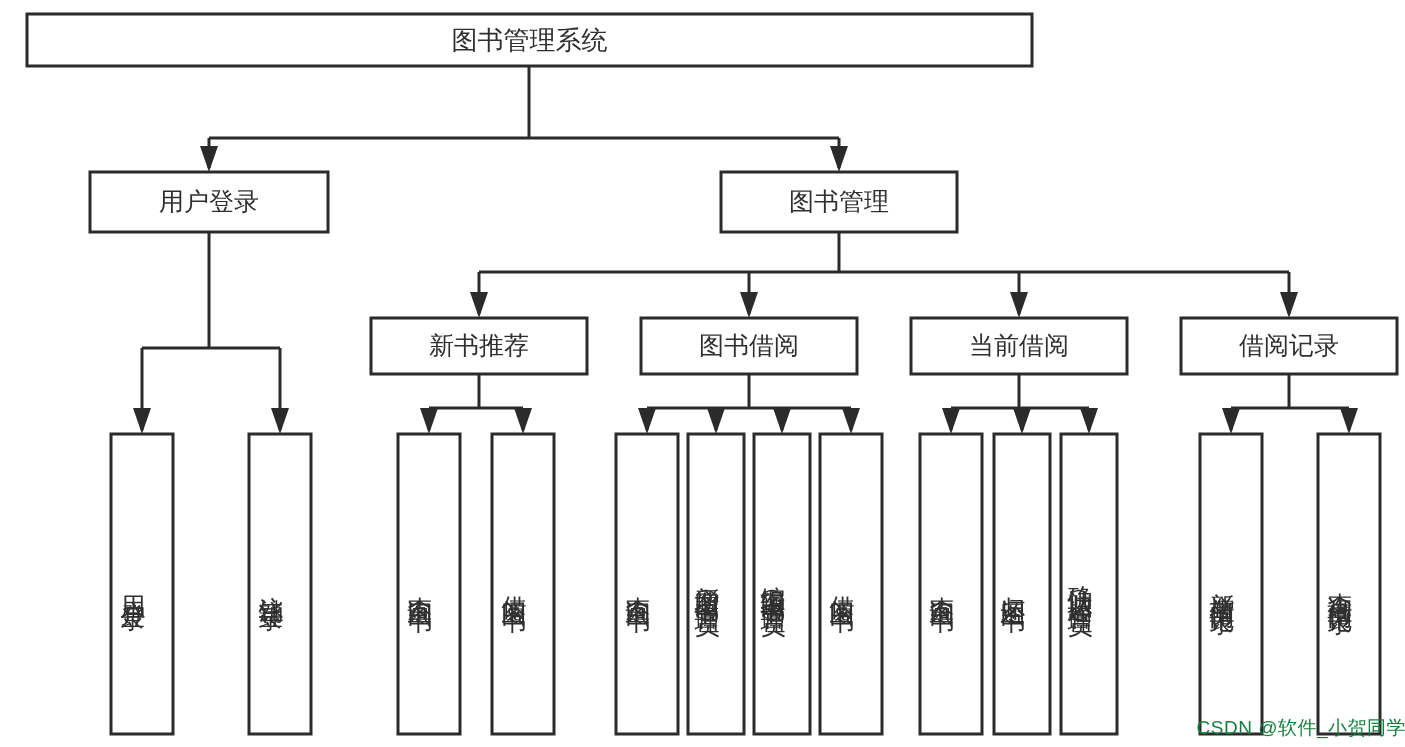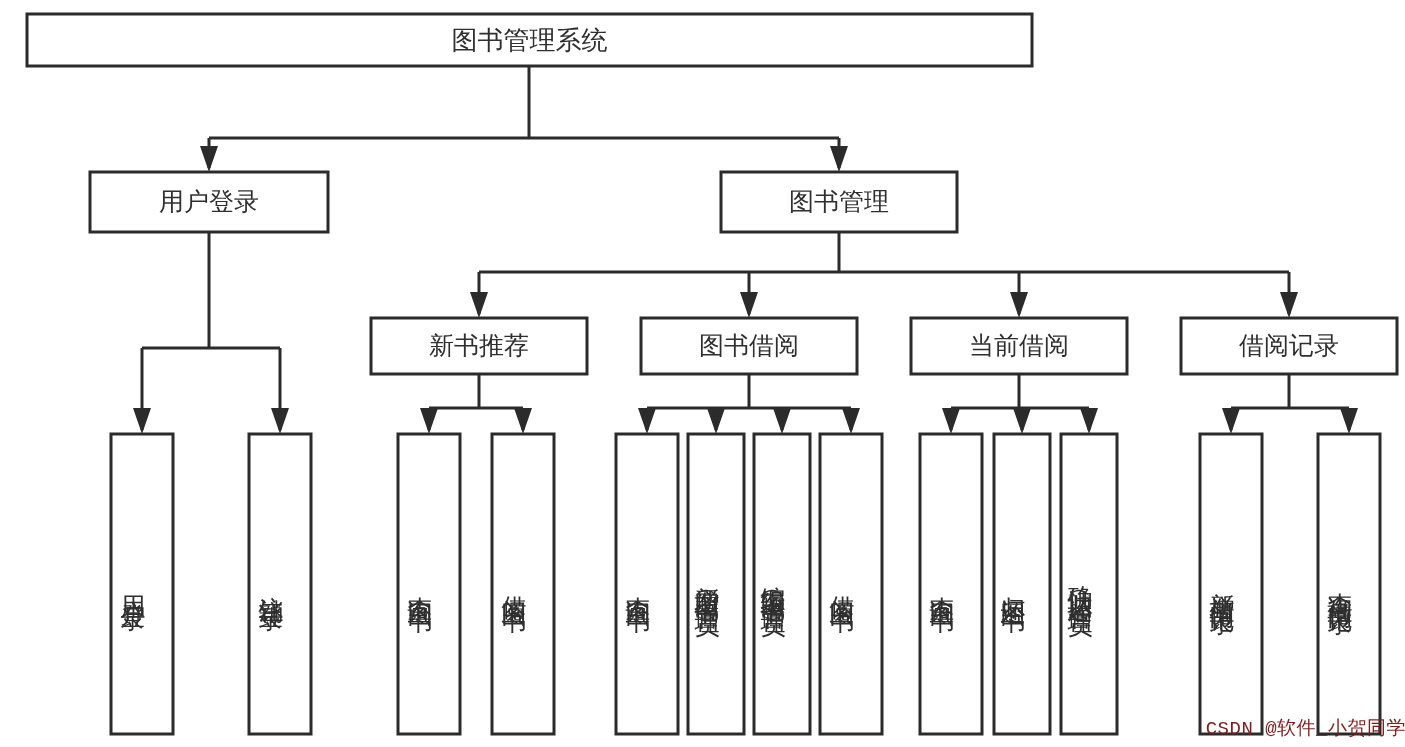--- a/index.html
+++ b/index.html
@@ -71,23 +71,23 @@
     font-size: 25px;
     color: #2f2f2f;
     letter-spacing: 4px;
     line-height: 1;
     white-space: nowrap;
   }
   .watermark {
     position: absolute;
     right: 8px;
     bottom: 6px;
-    font-family: Liberation Mono, monospace;
+    font-family: Liberation Sans, sans-serif;
     font-size: 19px;
-    color: #7f1d1d;
+    color: #15803d;
     letter-spacing: 0.5px;
     white-space: nowrap;
     pointer-events: none;
   }
 </style>
 </head>
 <body>
 
 <div id="diagram-root">
 

